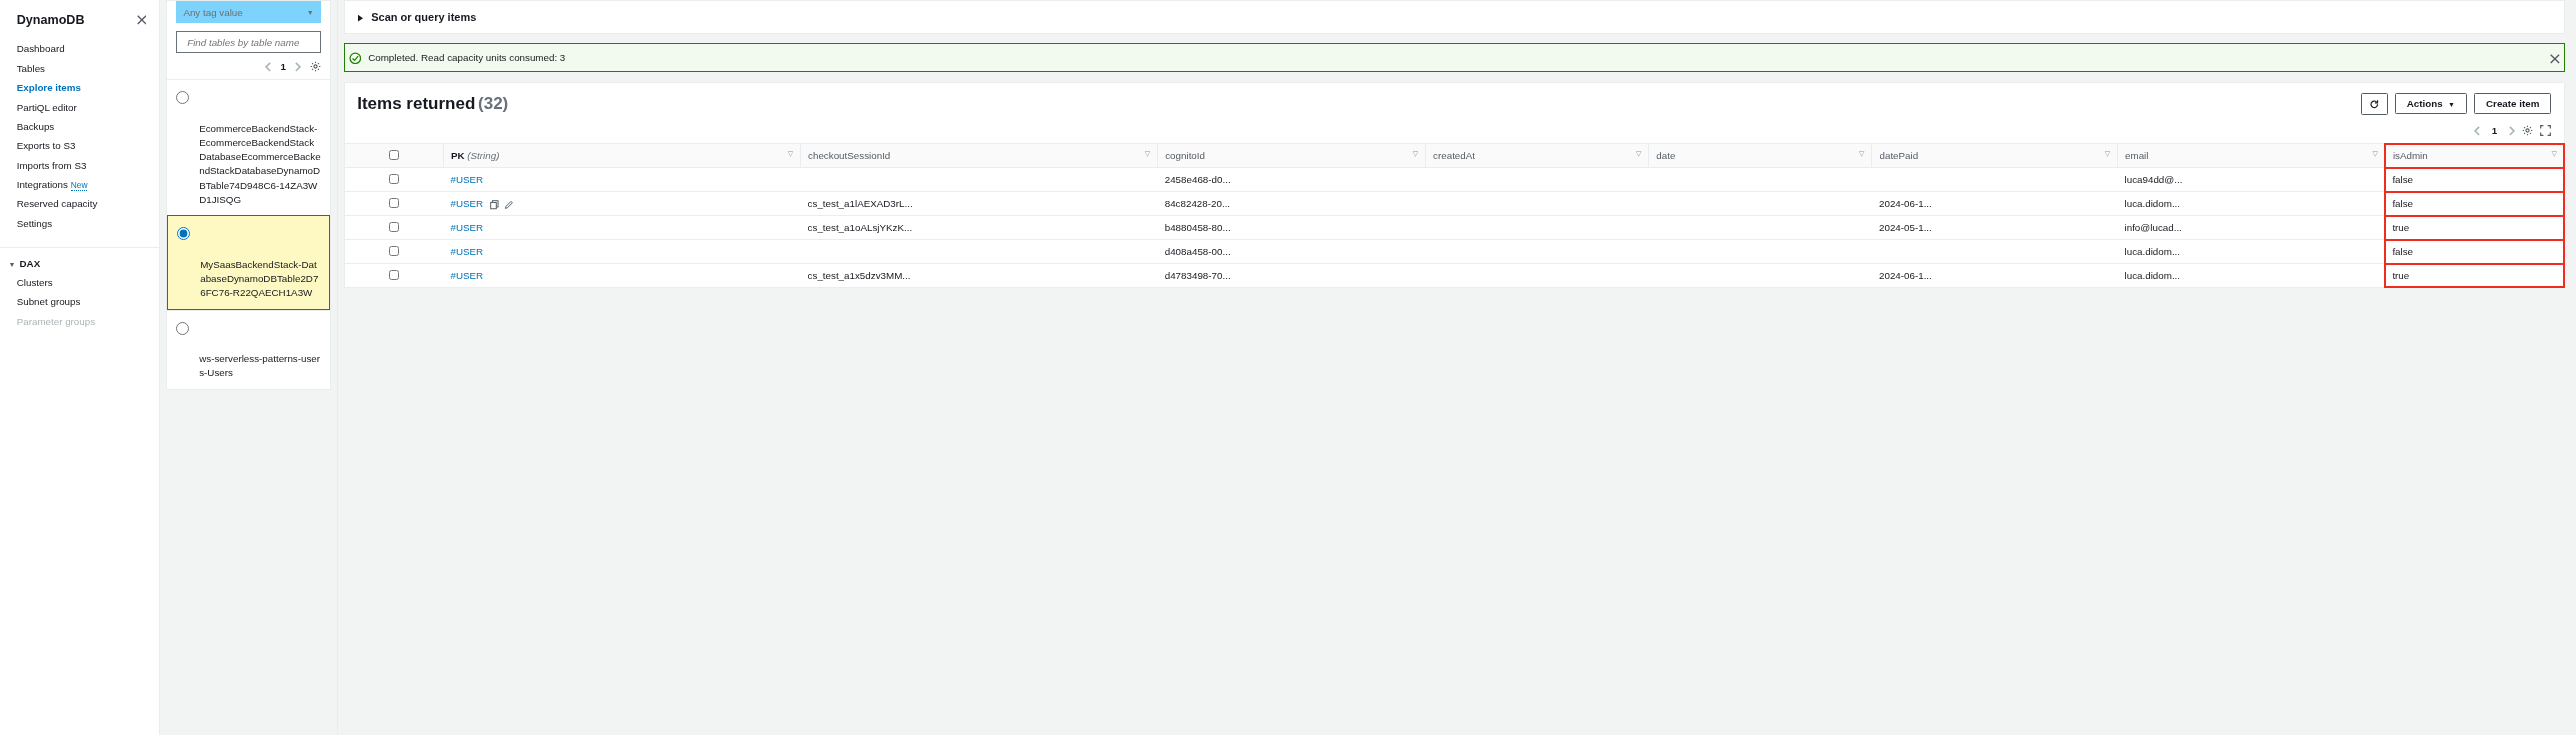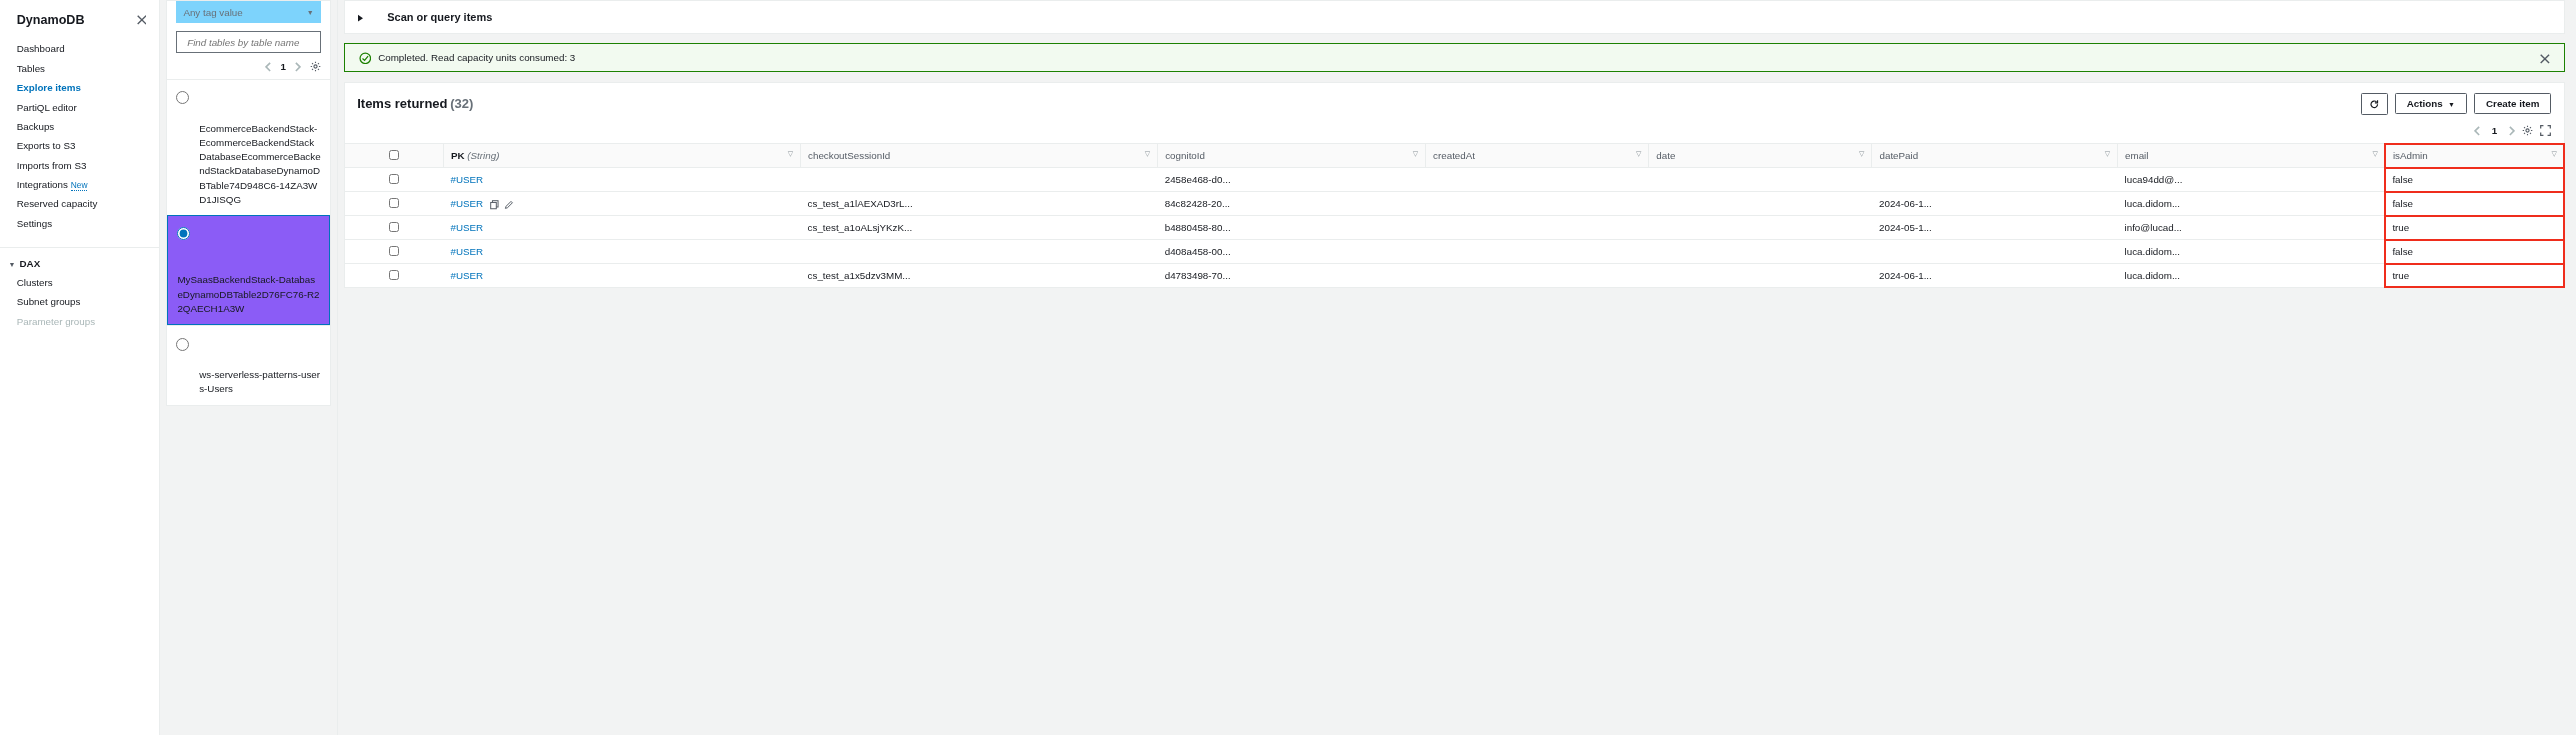--- a/index.html
+++ b/index.html
@@ -25,36 +25,36 @@
   .tag-filter { margin:0 9.8px 0 9.8px; padding: 4.2px 7px; height:22px; background:#7dd3fc; color:#687078; display:flex; align-items:center; justify-content:space-between; font-size:9.8px; }
   .tag-caret { color:#687078; font-size:7px; }
   .search-box { margin:8.4px 9.8px 0 9.8px; border:0.7px solid #687078; height:22px; display:flex; align-items:center; padding:0 5.6px; color:#687078; }
   .search-box svg { margin-right:4.2px; }
   .search-input { border:none; outline:none; font-size:9.8px; flex:1; font-style:italic; color:#687078; background:transparent; }
   .tbl-pager { display:flex; justify-content:flex-end; align-items:center; padding:7px 9.8px 7px 0; gap:8.4px; color:#687078; }
   .tbl-pager .pg-num { font-weight:700; color:#16191f; }
   .tbl-pager .nav-ic { color:#aab7b8; }
   .table-row { display:flex; align-items:flex-start; padding:8.4px 9.8px; border-top:0.7px solid #eaeded; cursor:pointer; }
   .table-row input[type=radio] { margin-top:2.8px; margin-right:9.8px; flex:0 0 9.8px; accent-color:#0073bb; }
-  .table-row.selected { border:1.4px solid #0073bb; background:#8b5cf6;flex-direction:column; }
+  .table-row.selected { border:1.4px solid #0073bb; background:#fef9c3; }
   .table-name { font-size:9.8px; color:#16191f; word-break:break-all; line-height:1.45;margin-top:33px; }
 
   
   .main { flex:1; padding:0 11px 0 5.6px; min-width:0; }
   .panel { background:#fff; border:0.7px solid #eaeded; margin-bottom:9.8px; }
   .scan-panel { margin-top:0; padding:9.8px 12.6px; }
-  .scan-title { font-weight:700; font-size:11px; color:#16191f; display:flex; align-items:center; gap:23px; }
+  .scan-title { font-weight:700; font-size:11px; color:#16191f; display:flex; align-items:center; gap:7px; }
   .scan-sub { font-size:8.4px; color:#545b64; padding-left:14px; padding-top:1.4px; }
-  .alert { margin-bottom:9.8px; border:0.7px solid #1d8102; background:#f2faf0; display:flex; align-items:center; padding:7px 14px; justify-content:space-between; }
+  .alert { margin-bottom:9.8px; border:0.7px solid #1d8102; background:#f2faf0; display:flex; align-items:center; padding:7px 4px; justify-content:space-between; }
   .alert-left { display:flex; align-items:center; gap:7px; }
   .alert-text { font-size:9.8px; color:#16191f; }
   .alert-close { color:#545b64; cursor:pointer; font-size:11px; }
   .items-panel { padding:0; }
   .items-header { display:flex; justify-content:space-between; align-items:center; padding:9.8px 12.6px; }
-  .items-title { font-size:13px; font-weight:700; }
+  .items-title { font-size:17px; font-weight:700; }
   .items-count { color:#687078; font-weight:700; }
   .items-actions { display:flex; gap:7px; align-items:center; }
   .btn { background:#fff; border:0.7px solid #545b64; padding:4.2px 11px; font-size:9.8px; font-weight:700; cursor:pointer; color:#16191f; border-radius:1.4px; }
   .btn-icon { padding:4.2px 7px; }
   .items-toolbar { display:flex; justify-content:flex-end; align-items:center; padding:0 12.6px 7px 12.6px; gap:7px; color:#545b64; }
   .items-toolbar .pg-num { font-weight:700; color:#16191f; padding:0 4.2px; }
   .items-toolbar .tool-ic { color:#545b64; cursor:pointer; }
   .items-toolbar .nav-ic { color:#aab7b8; }
 
   

